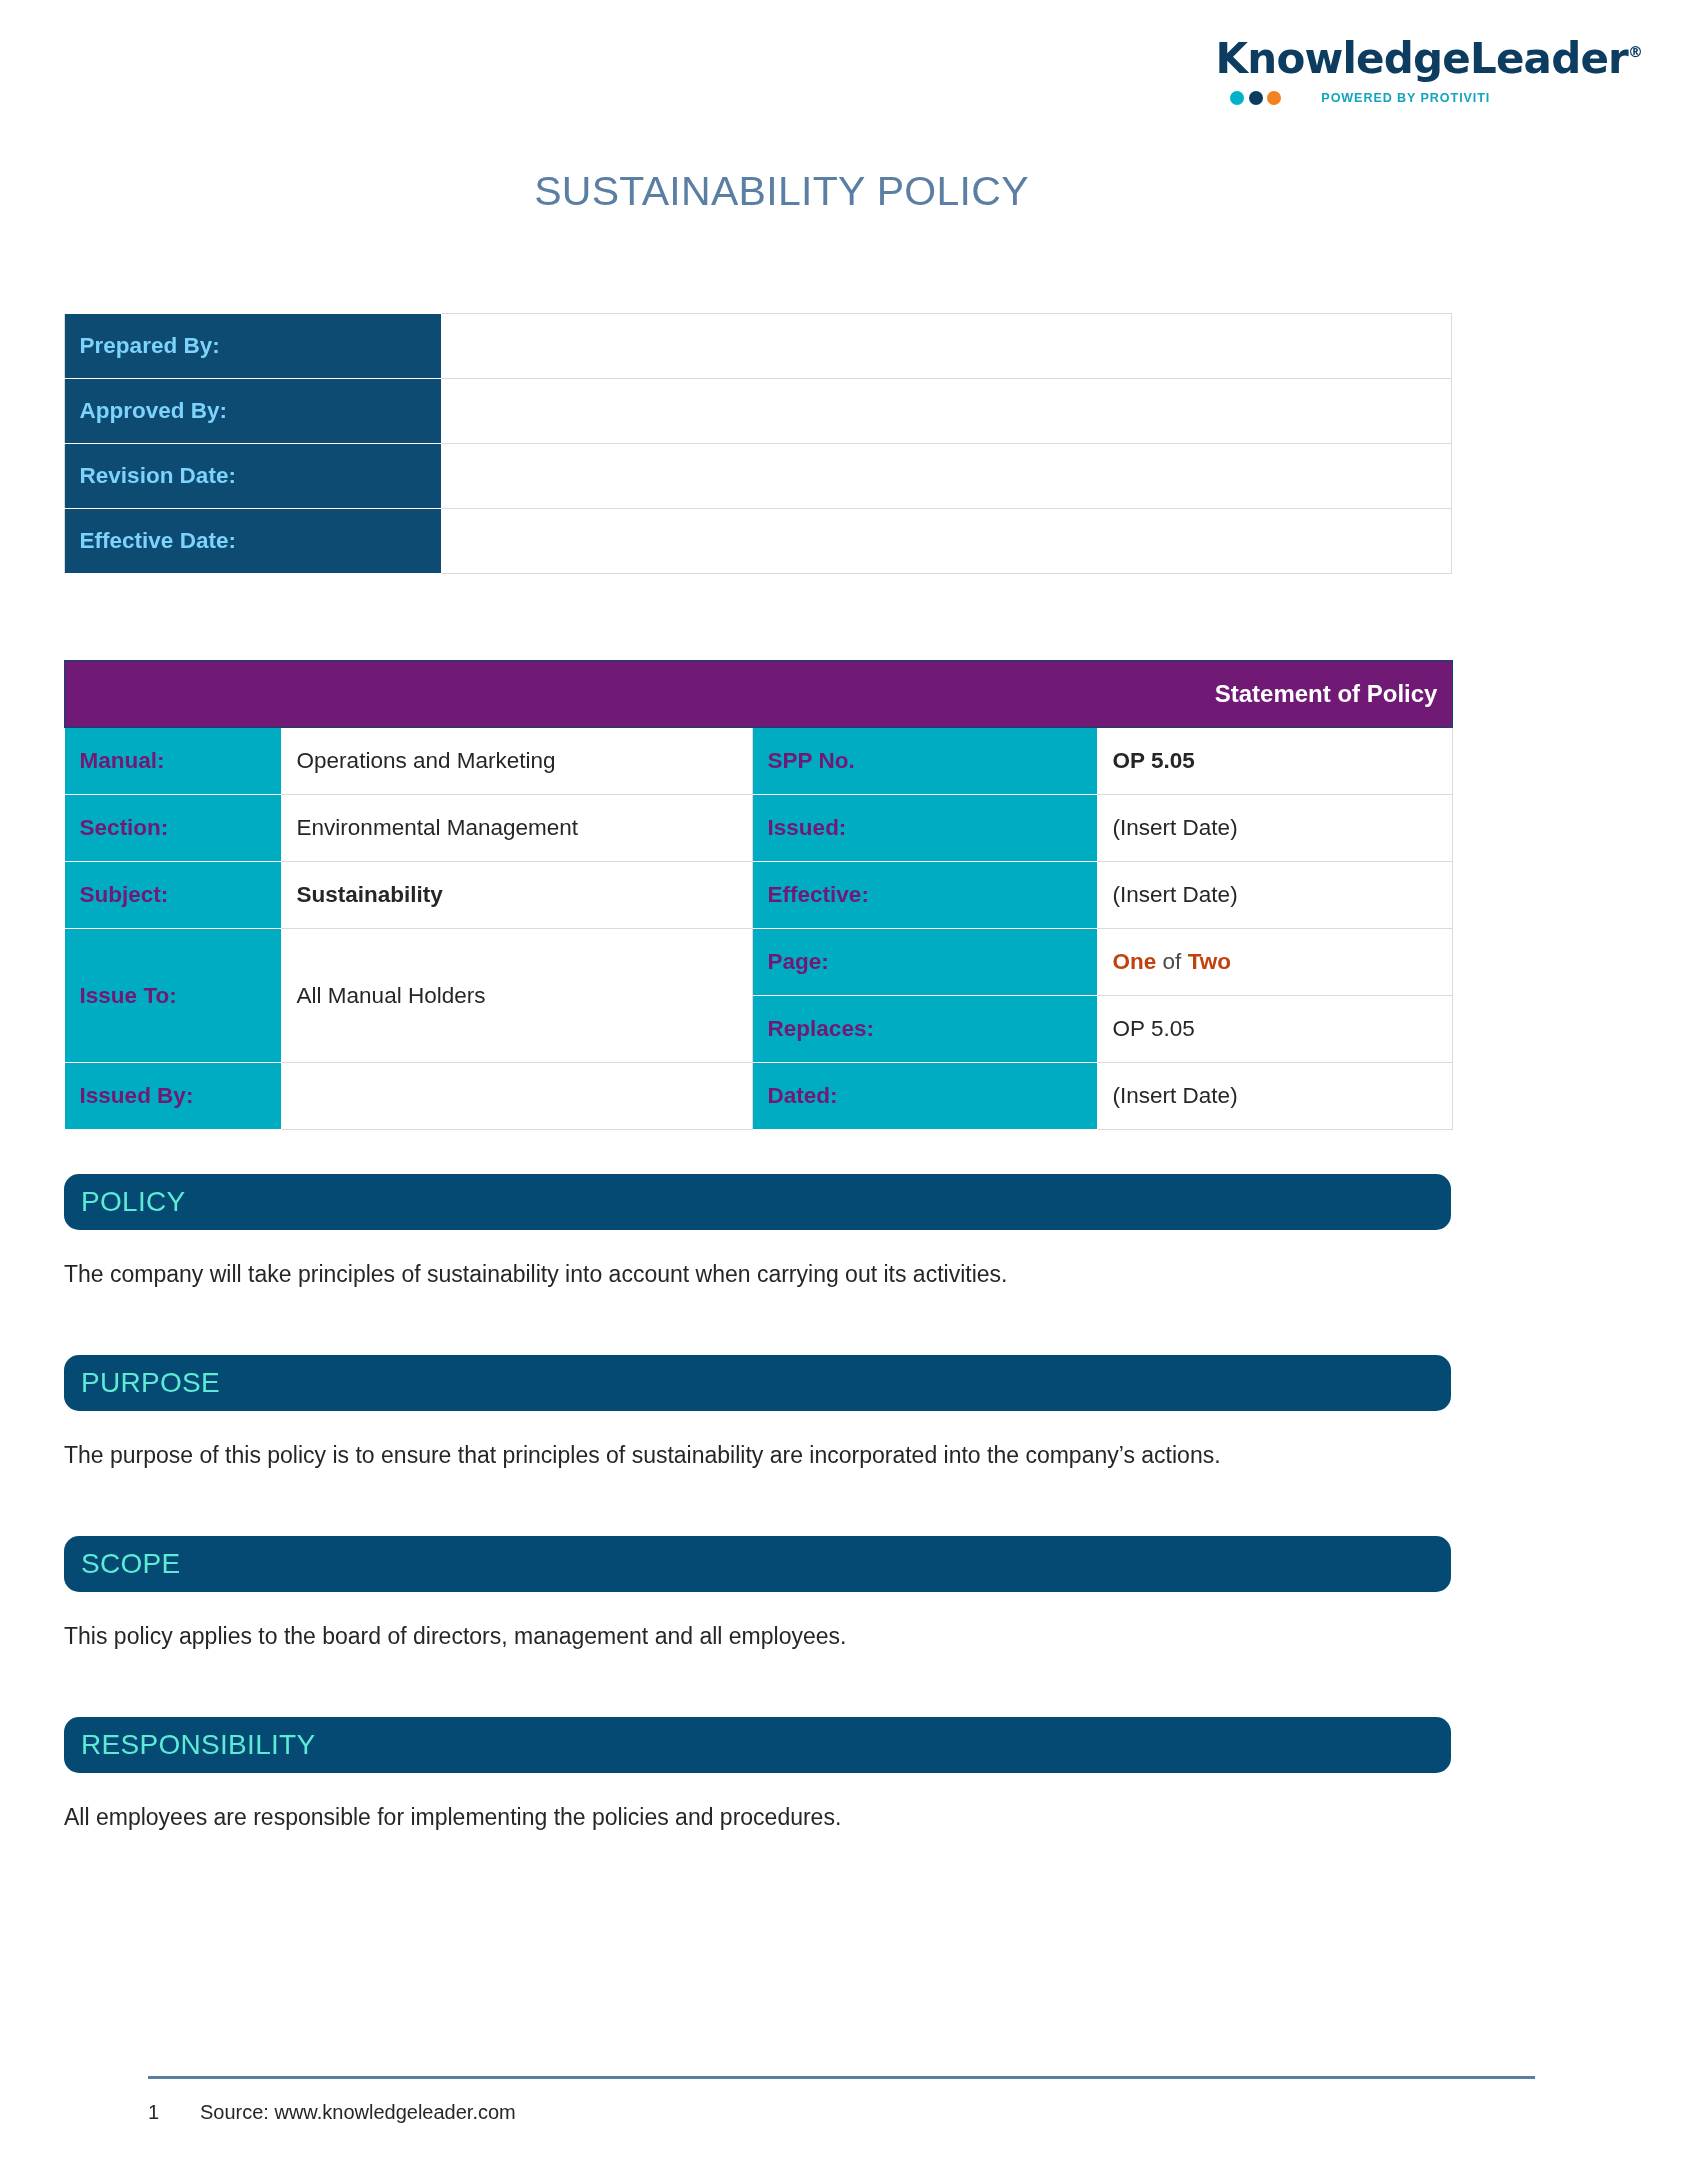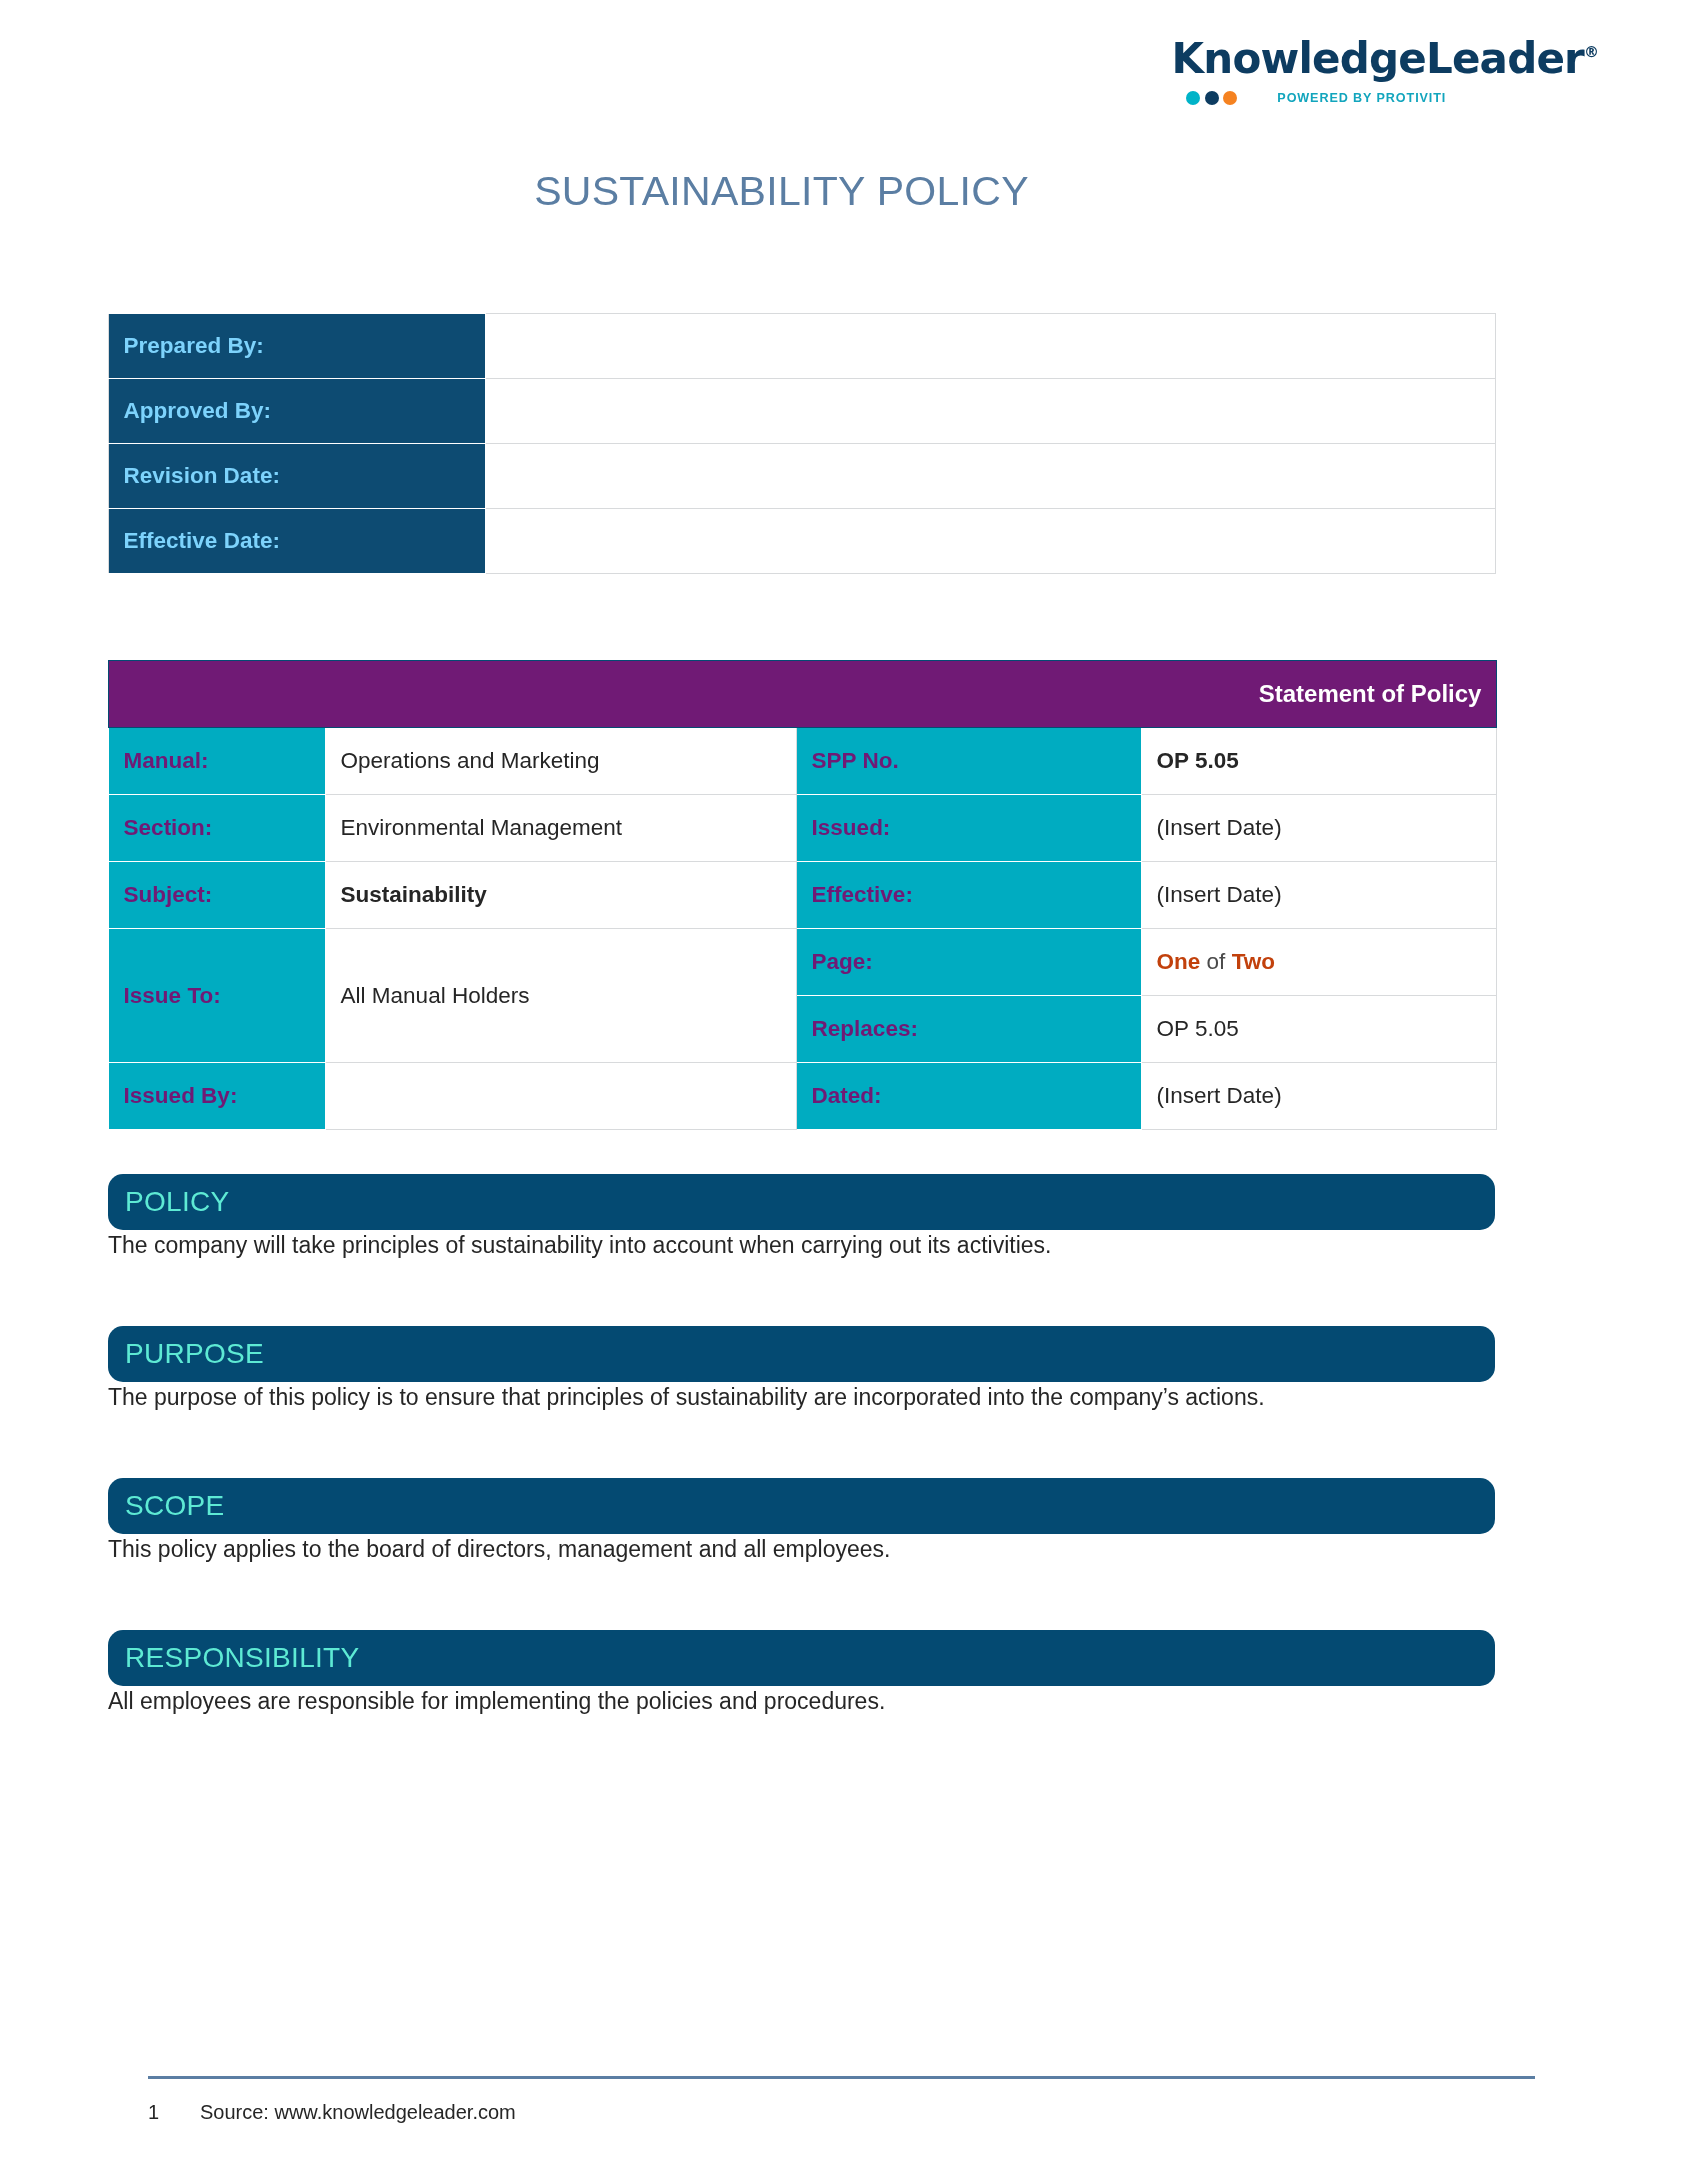--- a/index.html
+++ b/index.html
@@ -14,21 +14,21 @@
     color: #262626;
     position: relative;
     overflow: hidden;
   }
 
   .page {
     position: relative;
     width: 1687px;
     height: 2183px;
     box-sizing: border-box;
-    padding: 0 108px;
+    padding: 0 64px;
   }
 
   
   .masthead {
     position: relative;
     height: 130px;
   }
   .logo-block {
     position: absolute;
     right: -20px;
@@ -177,20 +177,21 @@
   }
   .bar-policy { margin-top: 44px; }
   .bar-purpose { margin-top: 65px; }
   .bar-scope { margin-top: 65px; }
   .bar-resp { margin-top: 65px; }
 
   .body-par {
     font-size: 23px;
     color: #262626;
     line-height: 1.35;
+    margin-top: 29px;
   }
 
   
   .footer {
     position: absolute;
     left: 148px;
     right: 148px;
     bottom: 0;
     height: 126px;
   }

